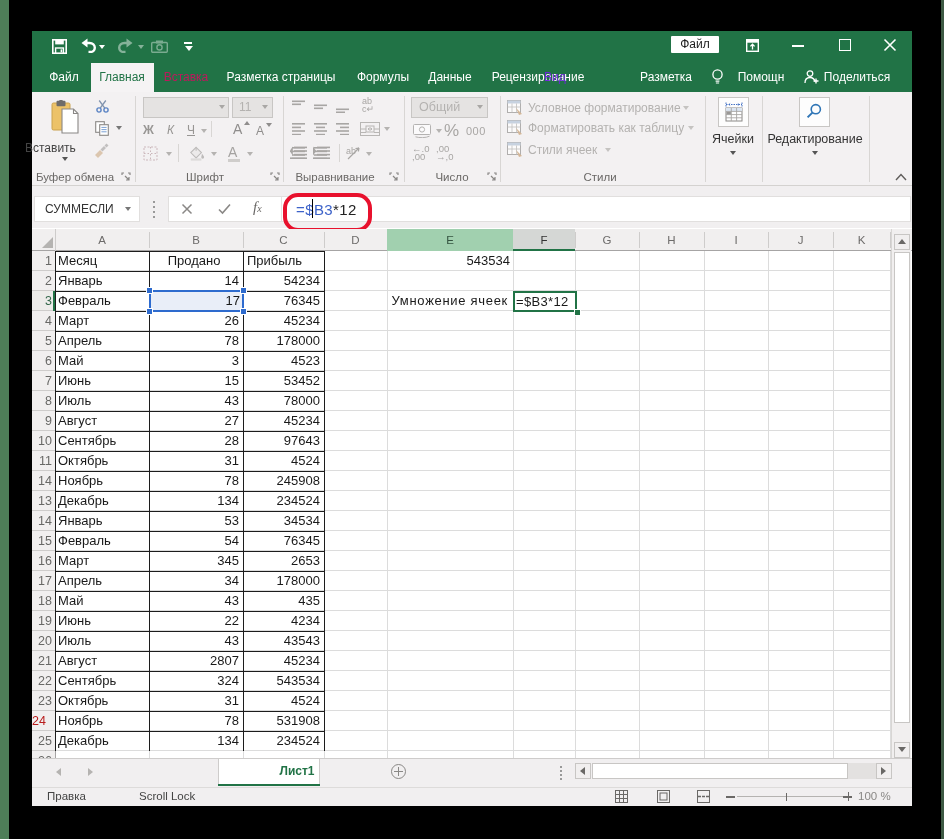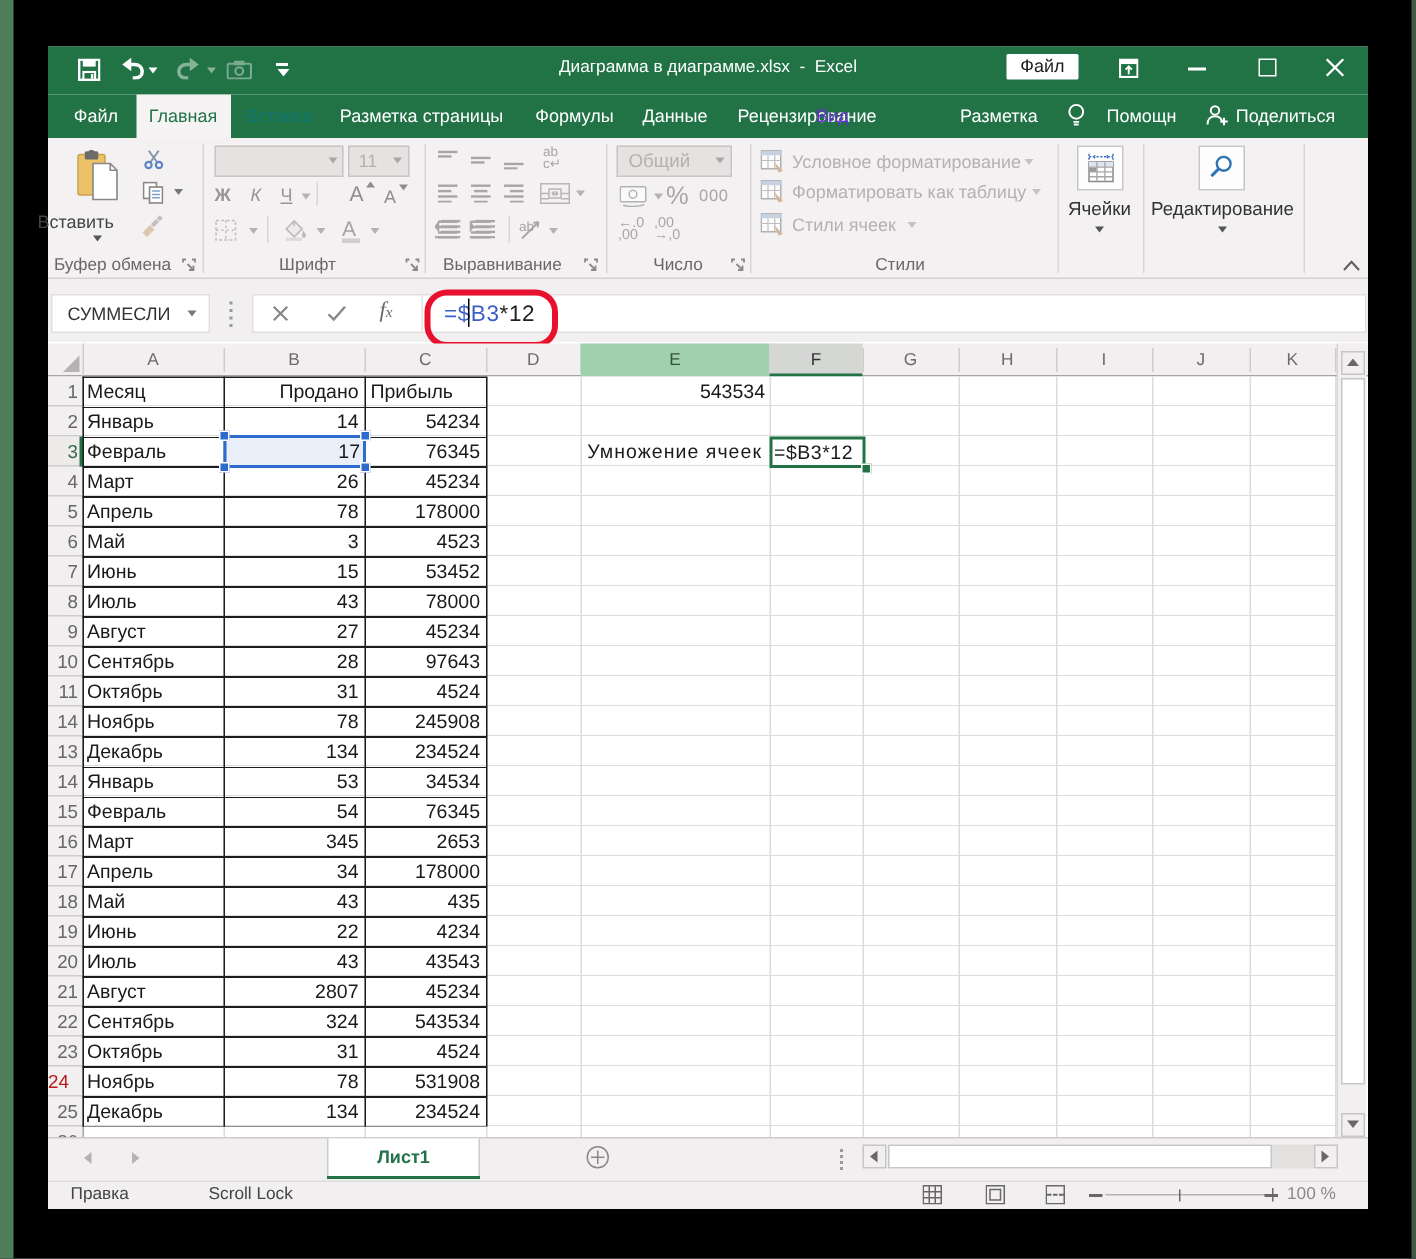--- a/index.html
+++ b/index.html
@@ -30,37 +30,36 @@
 <path d="M10 5 H6.5 C3.2 5 1.2 7 1.2 9.7 C1.2 12.3 3.2 14 5.7 14 H7.5" fill="none" stroke="#fff" stroke-width="2.4"></path>
       </svg>
 <div class="a trd" style="left:106px;top:14px;border-top:4px solid rgba(255,255,255,.45);"></div>
 <svg class="a" style="left:119px;top:9px;opacity:.4" width="17" height="13" viewBox="0 0 17 13">
 <rect x="0.7" y="2.5" width="15.6" height="9.8" rx="1" fill="none" stroke="#fff" stroke-width="1.4"></rect>
 <rect x="5" y="0.5" width="7" height="3" fill="#fff"></rect>
 <circle cx="8.5" cy="7.4" r="2.6" fill="none" stroke="#fff" stroke-width="1.4"></circle>
       </svg>
 <div class="a" style="left:152px;top:11px;width:8px;height:2px;background:#fff;"></div>
 <div class="a trd" style="left:153px;top:15px;border-left:4px solid transparent;border-right:4px solid transparent;border-top:5px solid #fff;"></div>
-<div class="a" style="left:0;top:8px;width:880px;text-align:center;font-size:11.5px;color:#fff;">Диаграмма в диаграмме.xlsx&nbsp; - &nbsp;Excel</div>
 <div class="a" style="left:639px;top:5px;width:48px;height:17px;background:#fff;border-radius:1px;text-align:center;font-size:12px;color:#1c1c1c;line-height:17px;">Файл</div>
 <svg class="a" style="left:714px;top:8px" width="13" height="13" viewBox="0 0 13 13">
 <rect x="0.7" y="0.7" width="11.6" height="11.6" fill="none" stroke="#fff" stroke-width="1.4"></rect>
 <rect x="0.7" y="0.7" width="11.6" height="3" fill="#fff"></rect>
 <path d="M6.5 10.5 L6.5 5.5 M4.4 7.4 L6.5 5.2 L8.6 7.4" fill="none" stroke="#fff" stroke-width="1.3"></path>
       </svg>
 <div class="a" style="left:760px;top:14px;width:12px;height:2px;background:#fff;"></div>
 <div class="a" style="left:807px;top:8px;width:10px;height:10px;border:1.5px solid #fff;"></div>
 <svg class="a" style="left:851px;top:7px" width="14" height="14" viewBox="0 0 14 14">
 <path d="M1.5 1.5 L12.5 12.5 M12.5 1.5 L1.5 12.5" stroke="#fff" stroke-width="1.6"></path>
       </svg>
 <div class="a" style="left:0;top:32px;width:880px;height:29px;background:#217346;"></div>
 <div class="a" style="left:59px;top:32px;width:63px;height:29px;background:#f5f3f4;"></div>
 <div class="a" style="left:-38px;top:39px;width:140px;text-align:center;font-size:12px;color:#fff;">Файл</div>
 <div class="a" style="left:20px;top:39px;width:140px;text-align:center;font-size:12px;color:#217346;">Главная</div>
-<div class="a" style="left:84px;top:39px;width:140px;text-align:center;font-size:12px;color:#0f766e;">Вставка</div>
+<div class="a" style="left:84px;top:39px;width:140px;text-align:center;font-size:12px;color:#be185d;">Вставка</div>
 <div class="a" style="left:179px;top:39px;width:140px;text-align:center;font-size:12px;color:#fff;">Разметка страницы</div>
 <div class="a" style="left:281px;top:39px;width:140px;text-align:center;font-size:12px;color:#fff;">Формулы</div>
 <div class="a" style="left:348px;top:39px;width:140px;text-align:center;font-size:12px;color:#fff;">Данные</div>
 <div class="a" style="left:436px;top:39px;width:140px;text-align:center;font-size:12px;color:#fff;">Рецензирование</div>
 <div class="a" style="left:512px;top:39px;width:140px;font-size:12px;color:#6d28d9;">Вид</div>
 <div class="a" style="left:564px;top:39px;width:140px;text-align:center;font-size:12px;color:#fff;">Разметка</div>
 <div class="a" style="left:659px;top:39px;width:140px;text-align:center;font-size:12px;color:#fff;">Помощн</div>
 <div class="a" style="left:755px;top:39px;width:140px;text-align:center;font-size:12px;color:#fff;">Поделиться</div>
 <svg class="a" style="left:679px;top:38px" width="13" height="16" viewBox="0 0 13 16">
 <circle cx="6.5" cy="5.5" r="4.6" fill="none" stroke="#fff" stroke-width="1.3"></circle>
@@ -393,21 +392,21 @@
 <div class="a" style="left:0;top:719px;width:23px;height:1px;background:#cecccb;"></div>
 <div class="a" style="left:0;top:700px;width:20px;height:20px;text-align:right;font-size:12.5px;color:#686866;line-height:20px;">25</div>
 <div class="a" style="left:0;top:739px;width:23px;height:1px;background:#cecccb;"></div>
 <div class="a" style="left:0;top:720px;width:20px;height:20px;text-align:right;font-size:12.5px;color:#686866;line-height:20px;">26</div>
 <div class="a" style="left:23px;top:220px;width:269px;height:500px;background:repeating-linear-gradient(to bottom,transparent 0,transparent 19px,#1c1c1c 19px,#1c1c1c 20px);border-top:1px solid #1c1c1c;box-sizing:border-box;"></div>
 <div class="a" style="left:23px;top:220px;width:1px;height:500px;background:#1c1c1c;"></div>
 <div class="a" style="left:117px;top:220px;width:1px;height:500px;background:#1c1c1c;"></div>
 <div class="a" style="left:211px;top:220px;width:1px;height:500px;background:#1c1c1c;"></div>
 <div class="a" style="left:292px;top:220px;width:1px;height:500px;background:#1c1c1c;"></div>
 <div class="a" style="left:26px;top:220px;width:88px;height:20px;font-size:13px;color:#1a1a1a;line-height:20px;">Месяц</div>
-<div class="a" style="left:117px;top:220px;width:90px;height:20px;font-size:13px;color:#1a1a1a;line-height:20px;text-align:right;padding-left:0;box-sizing:border-box;">Продано</div>
+<div class="a" style="left:117px;top:220px;width:90px;height:20px;font-size:13px;color:#1a1a1a;line-height:20px;text-align:center;padding-left:0;box-sizing:border-box;">Продано</div>
 <div class="a" style="left:211px;top:220px;width:77px;height:20px;font-size:13px;color:#1a1a1a;line-height:20px;text-align:left;padding-left:4px;box-sizing:border-box;">Прибыль</div>
 <div class="a" style="left:26px;top:240px;width:88px;height:20px;font-size:13px;color:#1a1a1a;line-height:20px;">Январь</div>
 <div class="a" style="left:117px;top:240px;width:90px;height:20px;font-size:13px;color:#1a1a1a;line-height:20px;text-align:right;box-sizing:border-box;">14</div>
 <div class="a" style="left:211px;top:240px;width:77px;height:20px;font-size:13px;color:#1a1a1a;line-height:20px;text-align:right;box-sizing:border-box;">54234</div>
 <div class="a" style="left:26px;top:260px;width:88px;height:20px;font-size:13px;color:#1a1a1a;line-height:20px;">Февраль</div>
 <div class="a" style="left:117px;top:260px;width:90px;height:20px;font-size:13px;color:#1a1a1a;line-height:20px;text-align:right;box-sizing:border-box;">17</div>
 <div class="a" style="left:211px;top:260px;width:77px;height:20px;font-size:13px;color:#1a1a1a;line-height:20px;text-align:right;box-sizing:border-box;">76345</div>
 <div class="a" style="left:26px;top:280px;width:88px;height:20px;font-size:13px;color:#1a1a1a;line-height:20px;">Март</div>
 <div class="a" style="left:117px;top:280px;width:90px;height:20px;font-size:13px;color:#1a1a1a;line-height:20px;text-align:right;box-sizing:border-box;">26</div>
 <div class="a" style="left:211px;top:280px;width:77px;height:20px;font-size:13px;color:#1a1a1a;line-height:20px;text-align:right;box-sizing:border-box;">45234</div>
@@ -490,21 +489,21 @@
 <div class="a" style="left:862px;top:203px;width:16px;height:16px;background:#f1efef;border:1px solid #c8c6c4;box-sizing:border-box;"></div>
 <div class="a tru" style="left:866px;top:208px;border-left:4px solid transparent;border-right:4px solid transparent;border-bottom:5px solid #6a6866;"></div>
 <div class="a" style="left:862px;top:221px;width:16px;height:471px;background:#fff;border:1px solid #c8c6c4;box-sizing:border-box;"></div>
 <div class="a" style="left:862px;top:711px;width:16px;height:16px;background:#f1efef;border:1px solid #c8c6c4;box-sizing:border-box;"></div>
 <div class="a trd" style="left:866px;top:716px;border-left:4px solid transparent;border-right:4px solid transparent;border-top:5px solid #6a6866;"></div>
 <div class="a" style="left:0;top:727px;width:880px;height:29px;background:#f1eff0;border-top:1px solid #cecccb;box-sizing:border-box;"></div>
 <div class="a trd" style="left:24px;top:737px;border-top:4px solid transparent;border-bottom:4px solid transparent;border-right:5px solid #b5b3b1;border-left:none;"></div>
 <div class="a trd" style="left:56px;top:737px;border-top:4px solid transparent;border-bottom:4px solid transparent;border-left:5px solid #b5b3b1;border-right:none;"></div>
 <div class="a" style="left:186px;top:728px;width:102px;height:26px;background:#fff;border-left:1px solid #cecccb;border-right:1px solid #cecccb;box-sizing:border-box;"></div>
 <div class="a" style="left:186px;top:753px;width:102px;height:2px;background:#217346;"></div>
-<div class="a" style="left:186px;top:733px;width:102px;text-align:center;font-size:12px;font-weight:bold;color:#217346;">Лист1</div>
+<div class="a" style="left:186px;top:733px;width:102px;text-align:center;font-size:12px;font-weight:bold;color:#217346;padding-left:28px;">Лист1</div>
 <div class="a" style="left:359px;top:733px;width:15px;height:15px;border:1px solid #8a8886;border-radius:50%;box-sizing:border-box;"></div>
 <div class="a" style="left:362px;top:739.5px;width:9px;height:1.5px;background:#8a8886;"></div>
 <div class="a" style="left:365.7px;top:736px;width:1.5px;height:9px;background:#8a8886;"></div>
 <div class="a" style="left:528px;top:735px;width:2px;height:2px;background:#999;box-shadow:0 4px #999,0 8px #999,0 12px #999;"></div>
 <div class="a" style="left:543px;top:732px;width:16px;height:16px;background:#f1efef;border:1px solid #c8c6c4;box-sizing:border-box;"></div>
 <div class="a" style="left:548px;top:736px;width:0;height:0;border-top:4px solid transparent;border-bottom:4px solid transparent;border-right:5px solid #6a6866;"></div>
 <div class="a" style="left:560px;top:732px;width:256px;height:16px;background:#fff;border:1px solid #c8c6c4;box-sizing:border-box;"></div>
 <div class="a" style="left:816px;top:732px;width:28px;height:16px;background:#e3e1e0;"></div>
 <div class="a" style="left:844px;top:732px;width:16px;height:16px;background:#f1efef;border:1px solid #c8c6c4;box-sizing:border-box;"></div>
 <div class="a" style="left:849px;top:736px;width:0;height:0;border-top:4px solid transparent;border-bottom:4px solid transparent;border-left:5px solid #6a6866;"></div>

